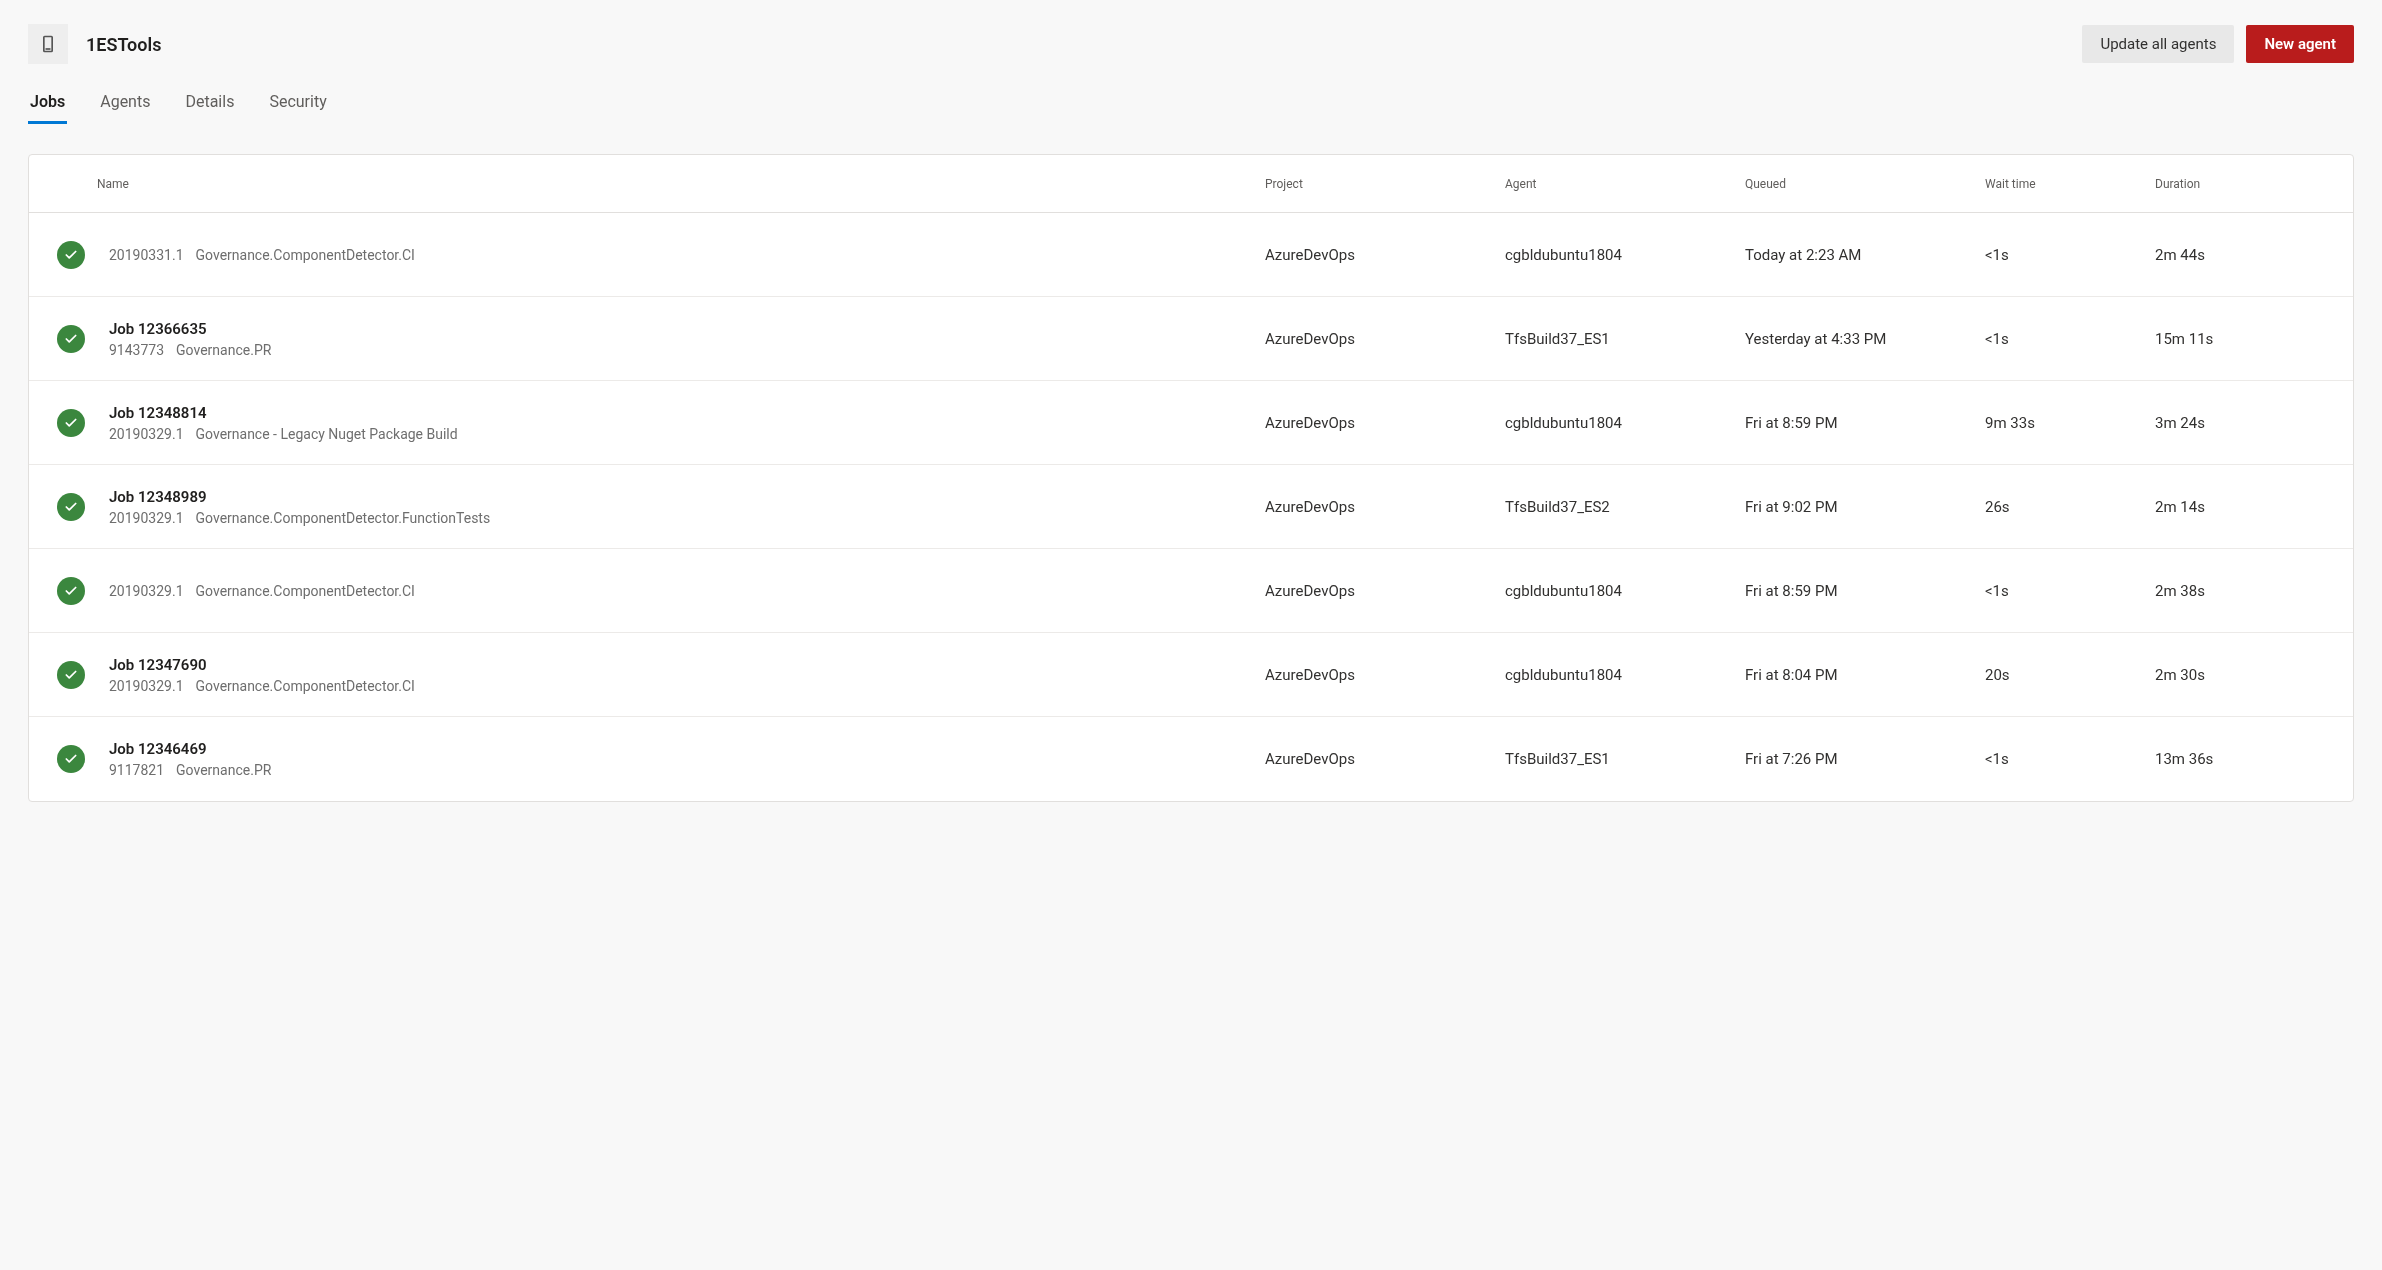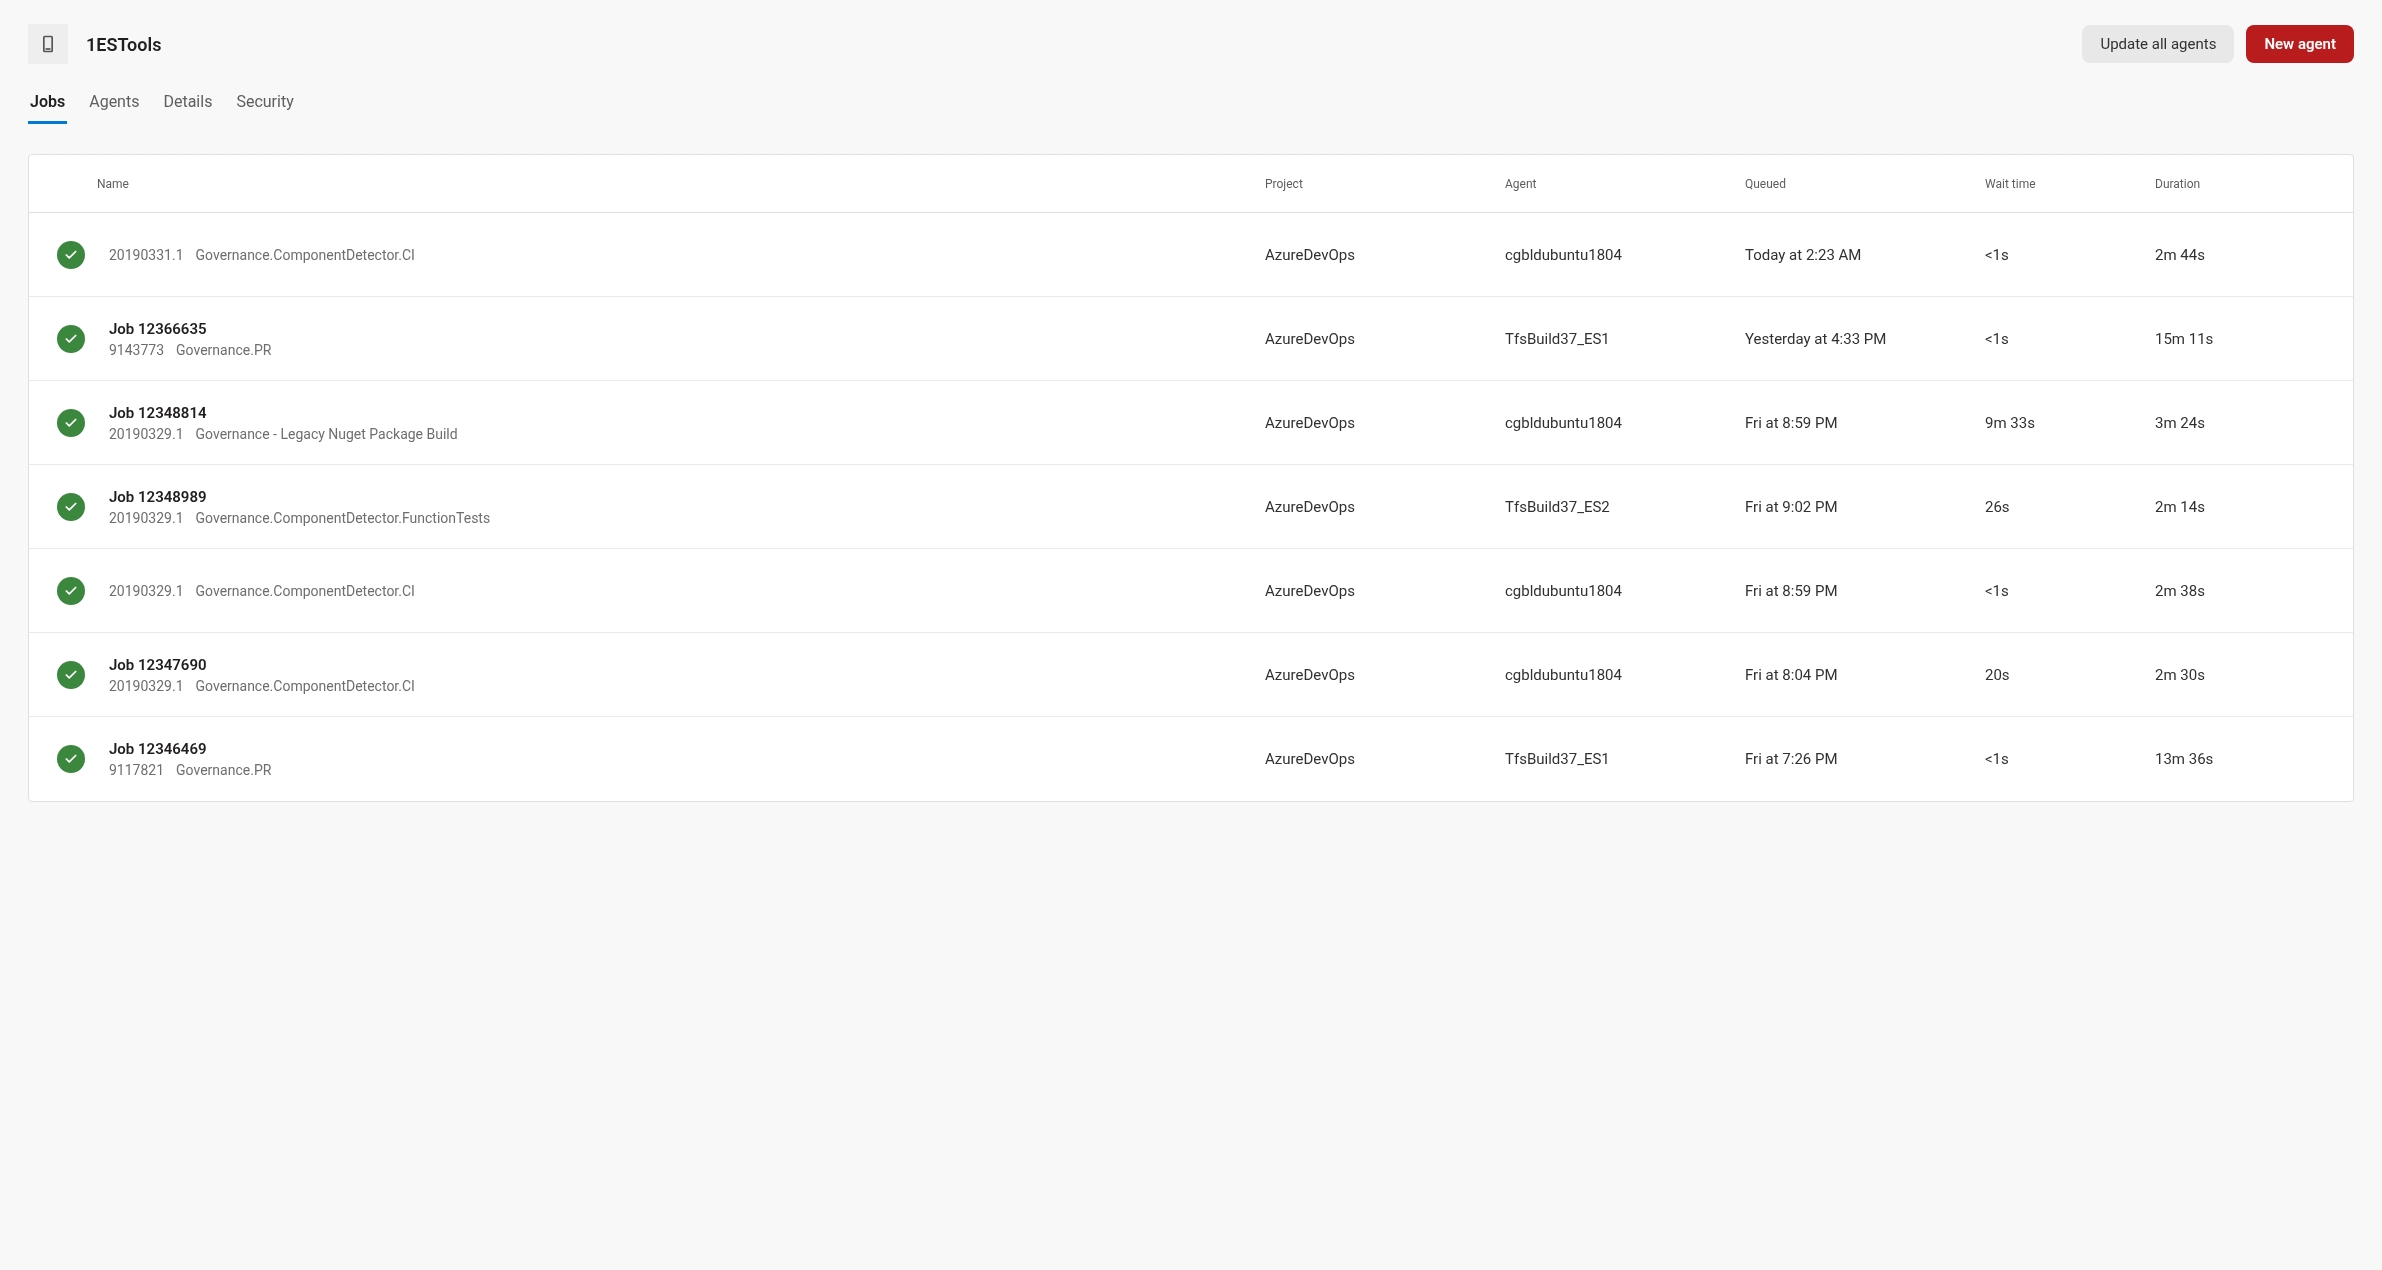--- a/index.html
+++ b/index.html
@@ -47,35 +47,35 @@
     }
     .header-right {
       display: flex;
       gap: 12px;
     }
     .btn {
       padding: 10px 18px;
       font-size: 15px;
       border: none;
       cursor: pointer;
-      border-radius: 8px;
+      border-radius: 2px;
       font-family: inherit;
     }
     .btn-secondary {
       background: #e8e8e8;
       color: #323130;
     }
     .btn-primary {
       background: #b91c1c;
       color: #fff;
       font-weight: 600;
     }
     .tabs {
       display: flex;
-      gap: 20px;
+      gap: 31px;
       border-bottom: 1px solid transparent;
       margin-bottom: 30px;
     }
     .tab {
       padding: 8px 2px 12px 2px;
       font-size: 16px;
       color: #605e5c;
       cursor: pointer;
       position: relative;
     }

